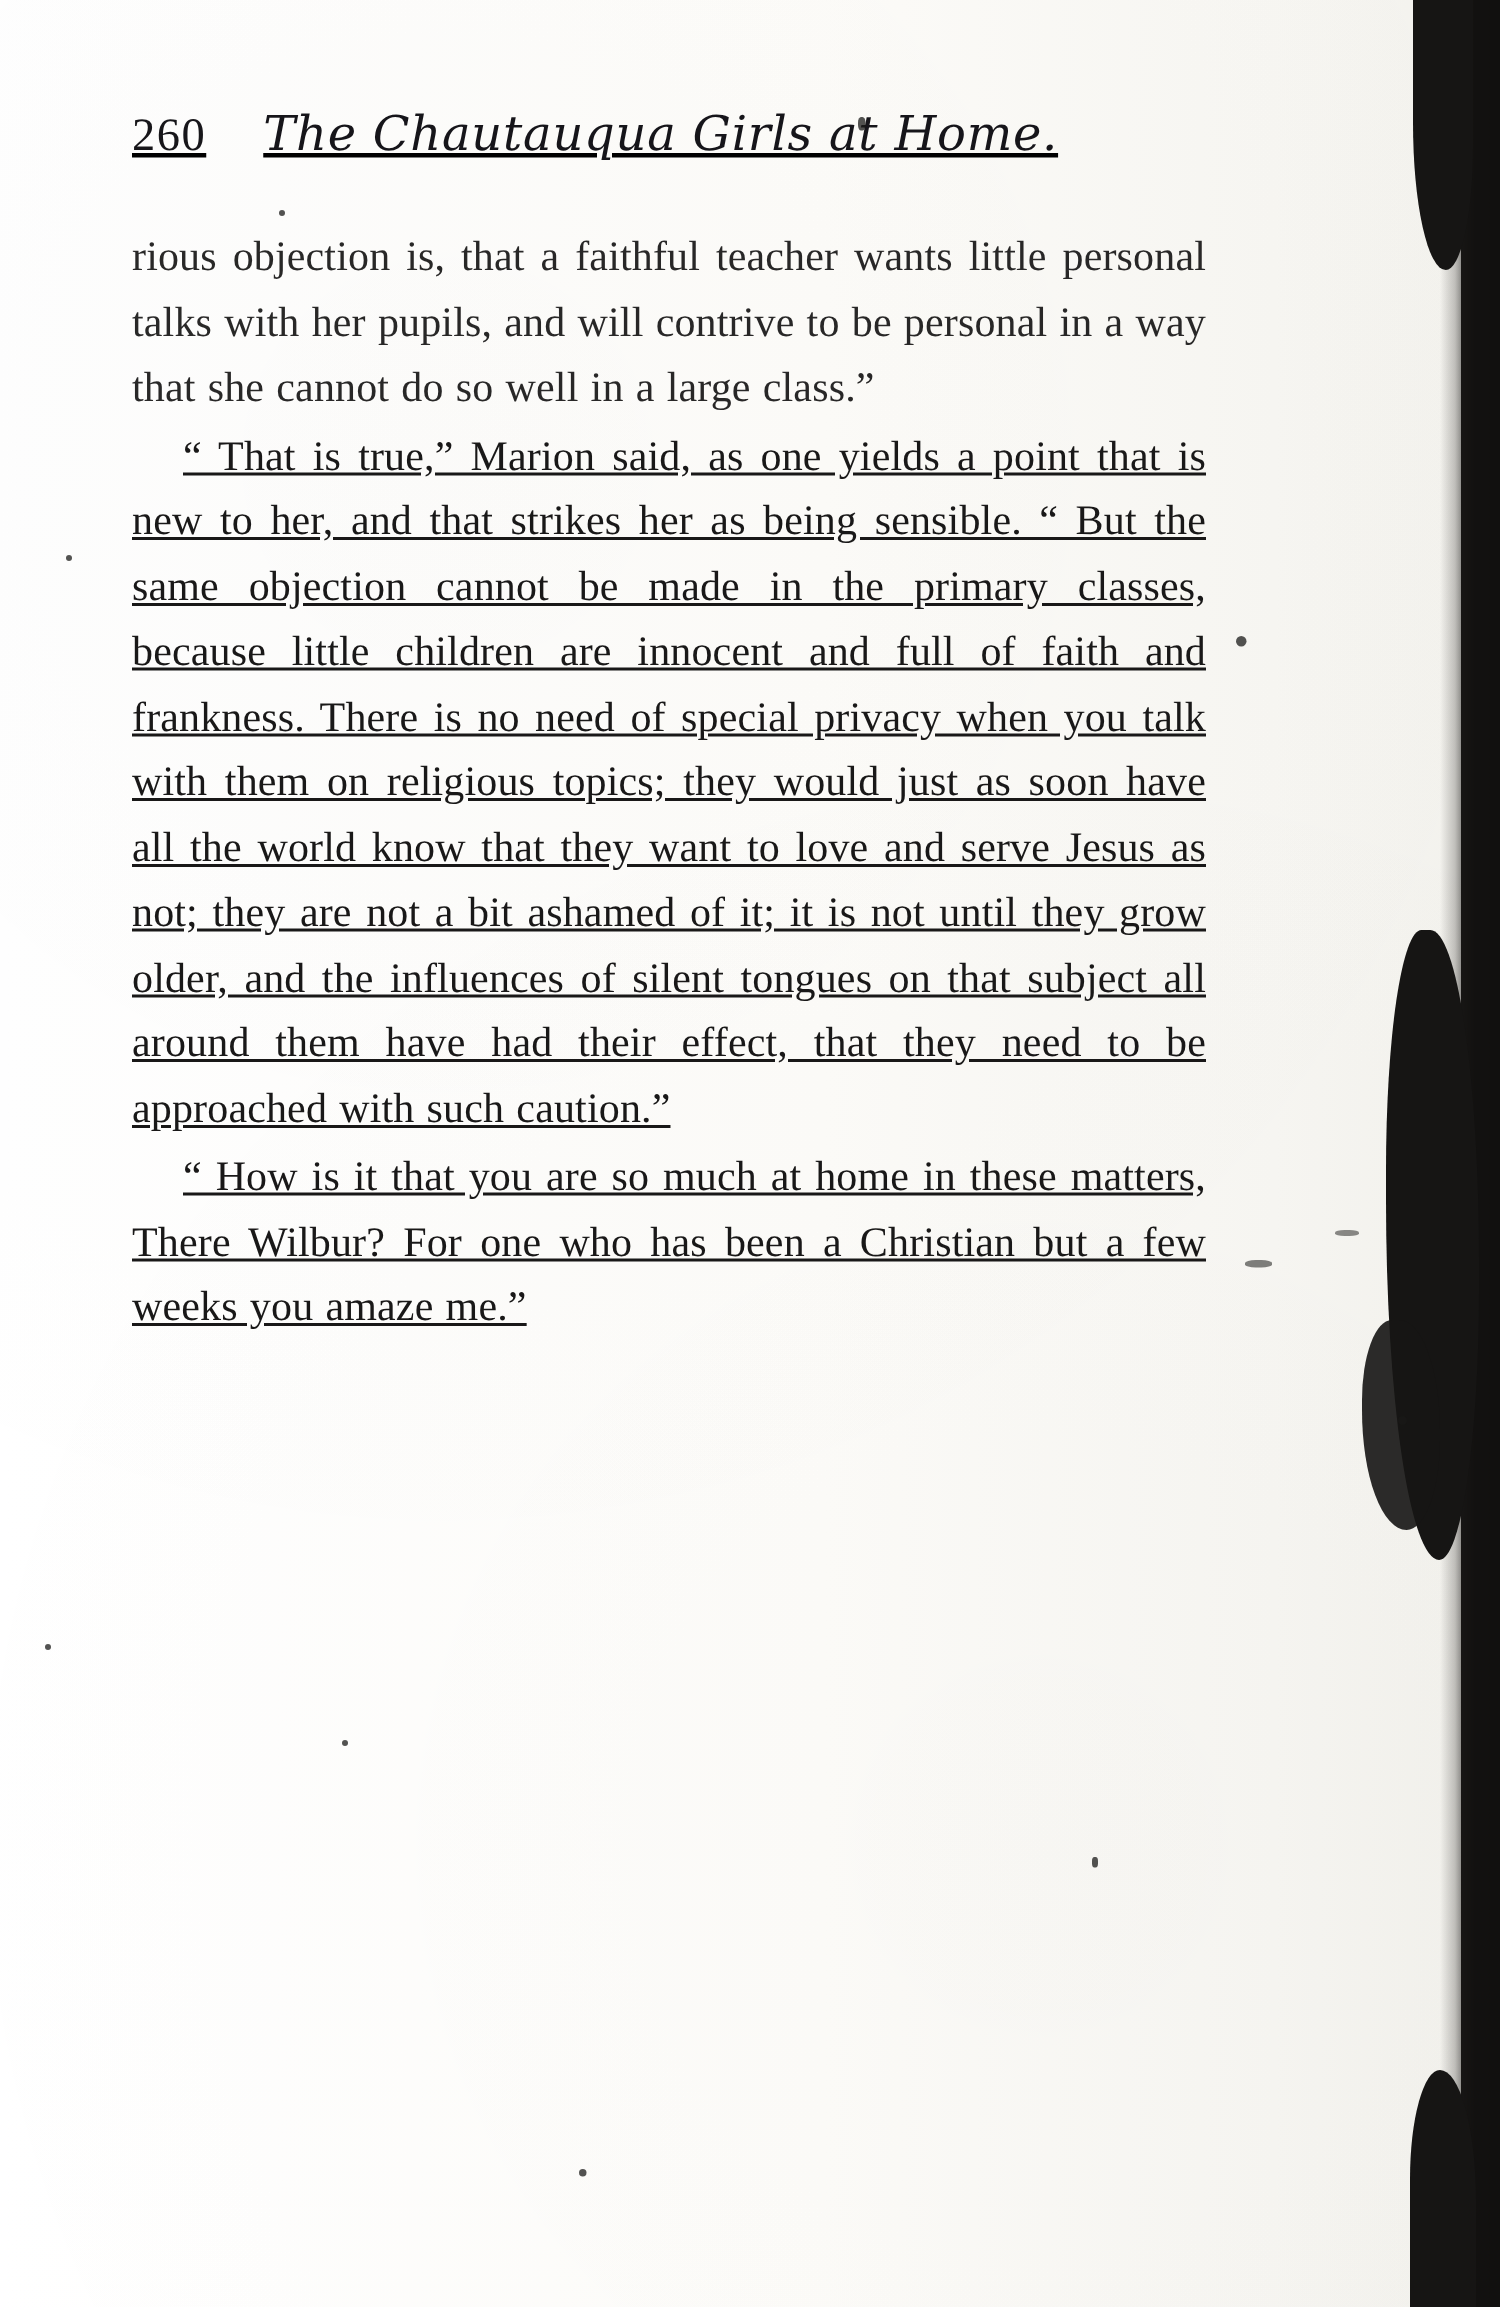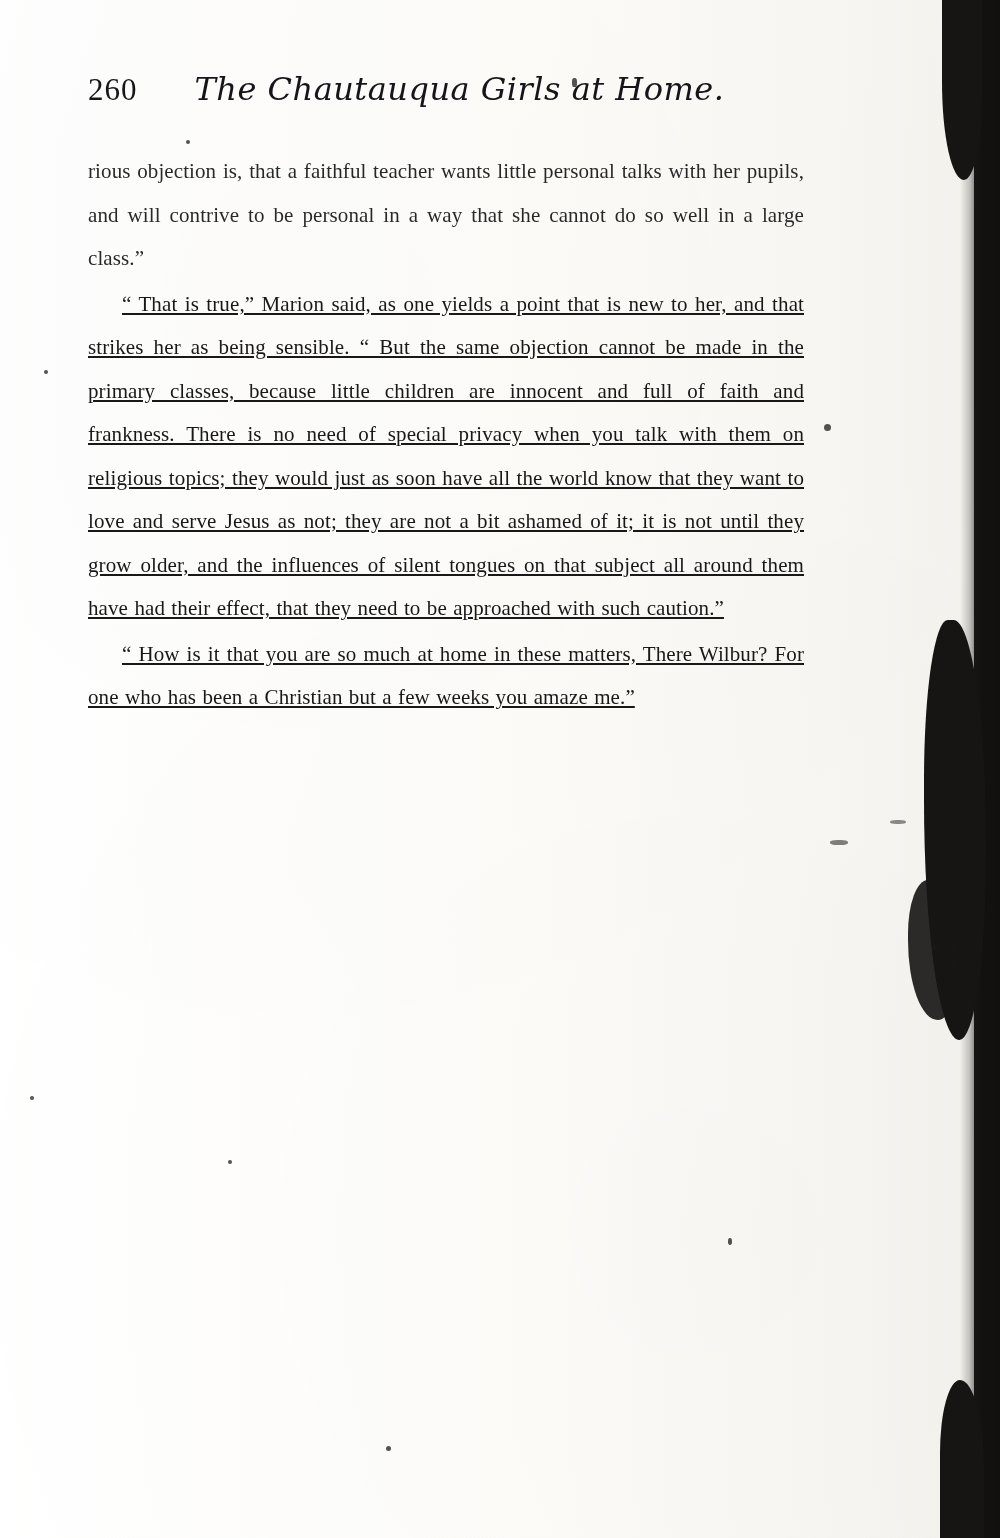--- a/index.html
+++ b/index.html
@@ -76,41 +76,42 @@
   .content {
     position: absolute;
     left: 88px;
     top: 70px;
     width: 716px;
   }
 
   .header-line {
     display: flex;
     align-items: baseline;
-    gap: 57px;
+    gap: 38px;
     margin-bottom: 42px;
+    text-decoration: underline;
   }
   .folio {
     font-family: "Liberation Serif", serif;
     font-size: 31px;
     letter-spacing: 1px;
     color: #17161a;
   }
   .running-title {
     font-family: "DejaVu Serif", serif;
     font-style: italic;
     font-size: 32px;
     letter-spacing: 0.5px;
     color: #16151a;
     white-space: nowrap;
   }
 
   p.body-par {
     font-family: "Liberation Serif", serif;
-    font-size: 21px;
+    font-size: 28px;
     line-height: 43.5px;
     color: #191818;
     text-align: justify;
     text-align-last: left;
     margin: 0 0 2px 0;
     word-spacing: 1px;
     letter-spacing: 0.1px;
   }
   p.body-par.indent {
     text-indent: 34px;

